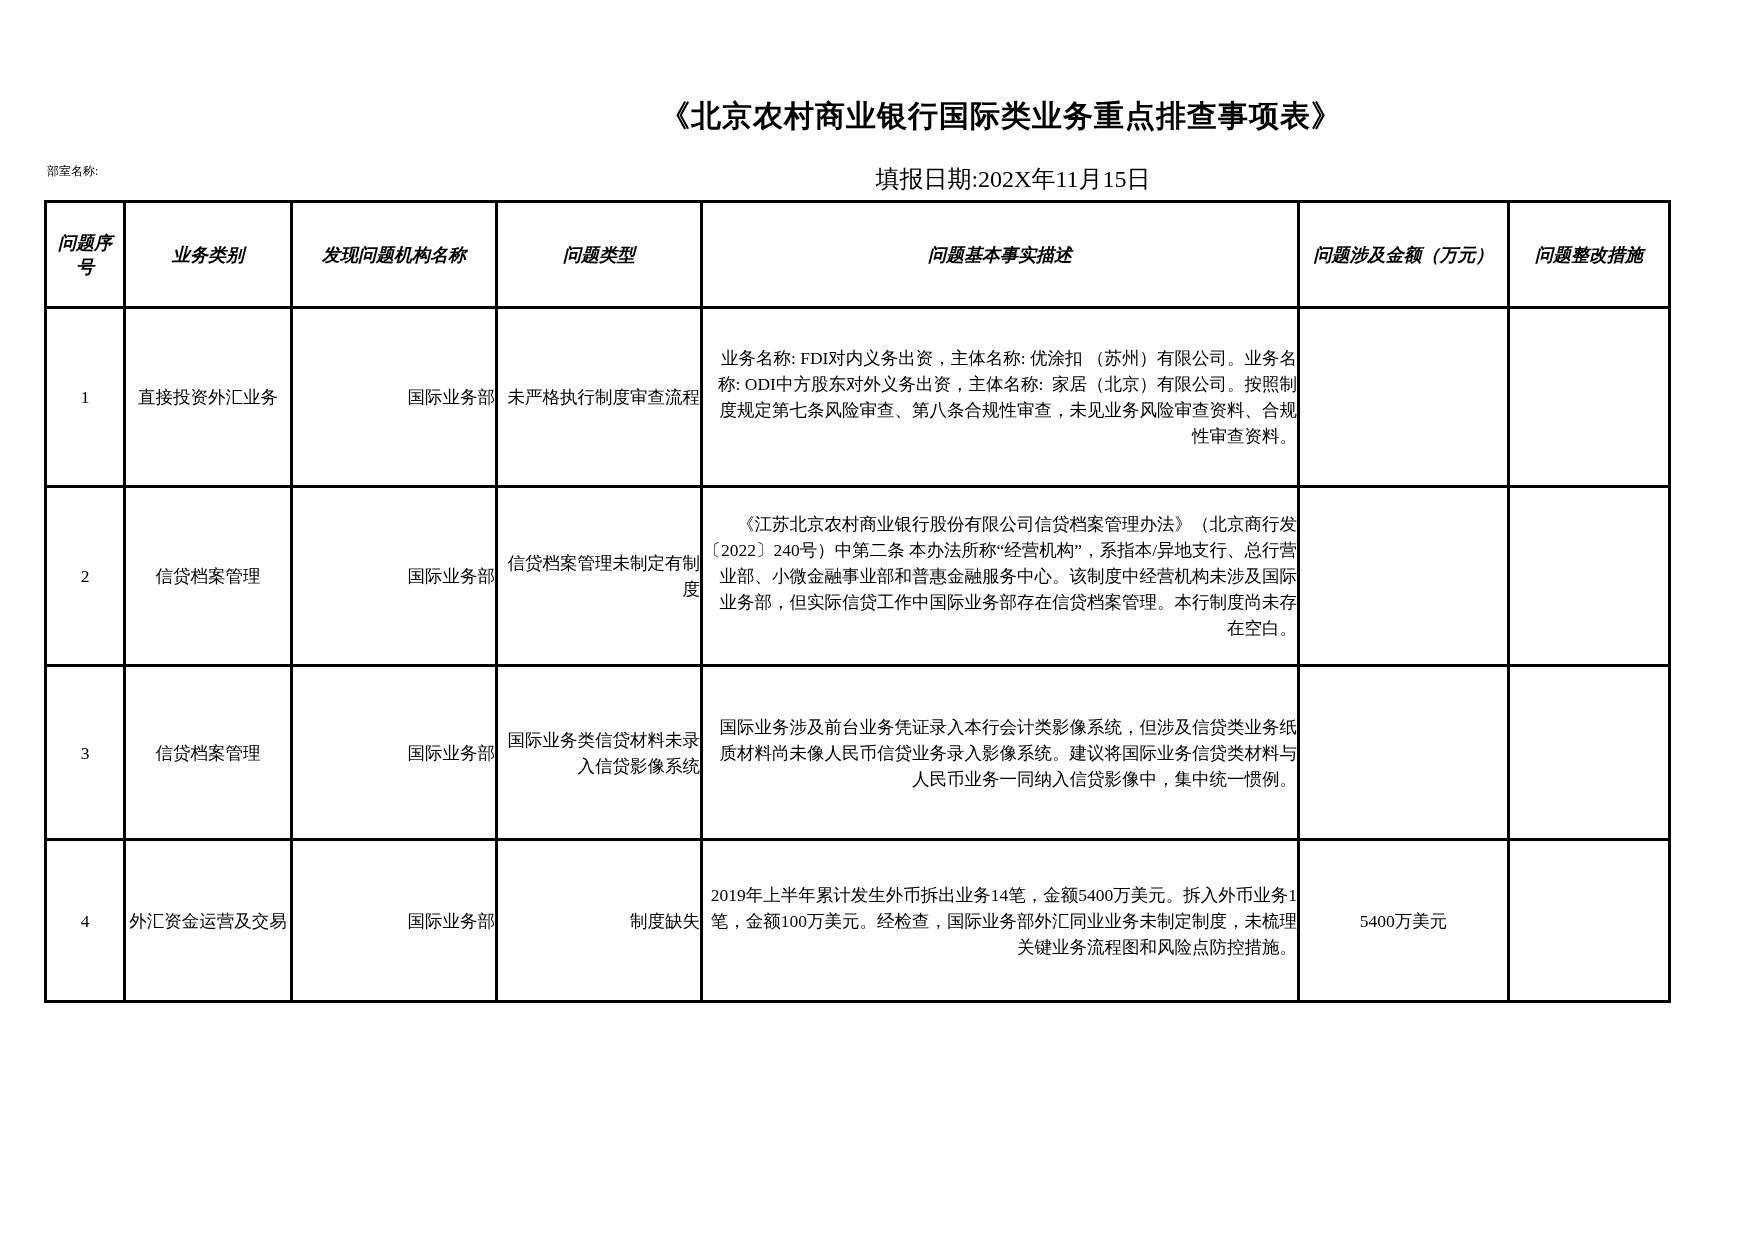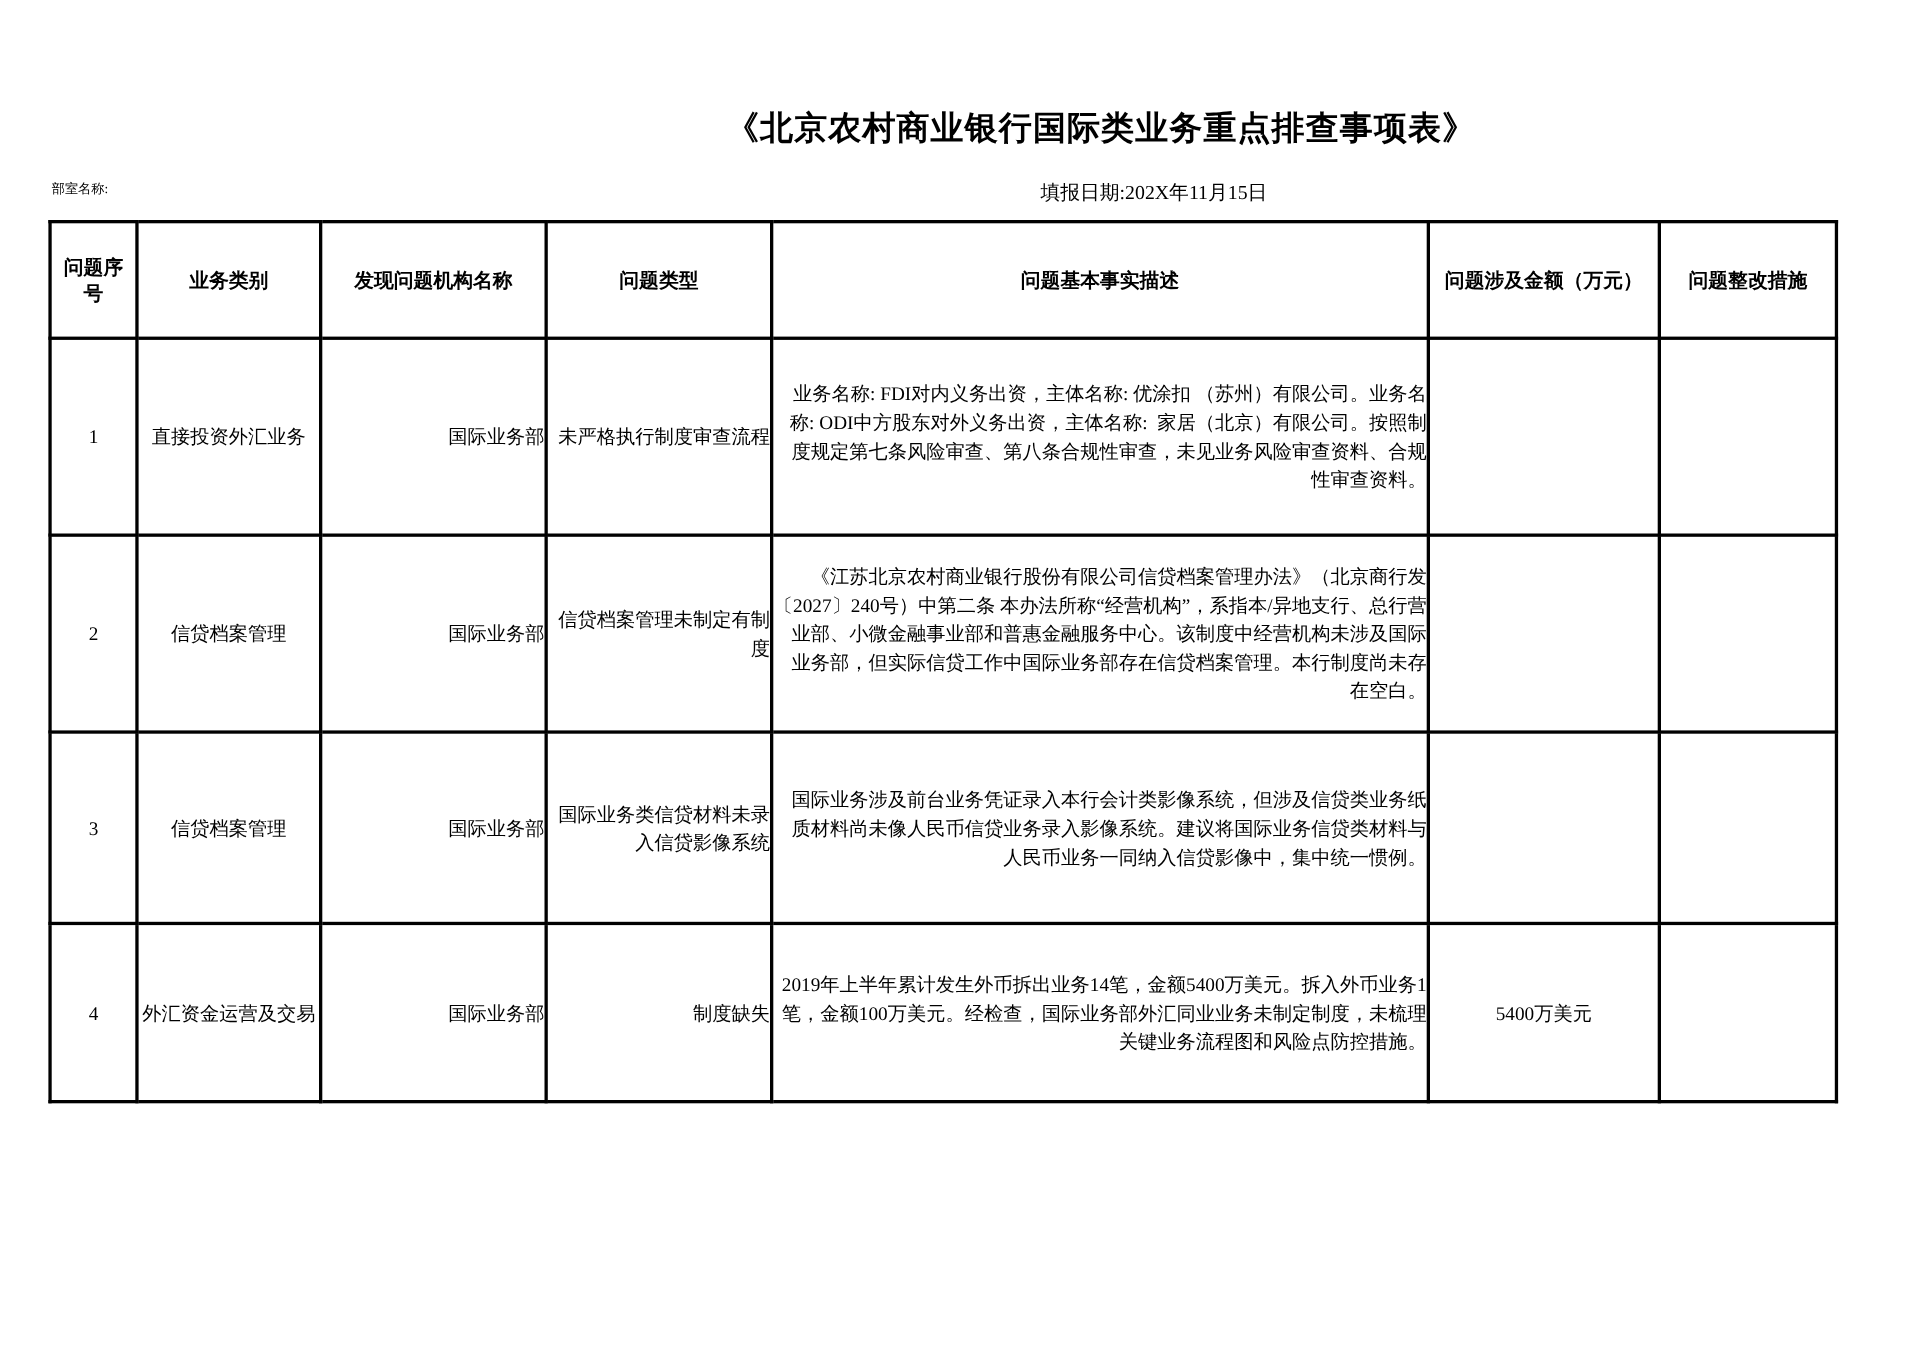--- a/index.html
+++ b/index.html
@@ -30,23 +30,23 @@
   .meta-dept {
     position: absolute;
     top: 163px;
     left: 47px;
     font-size: 12px;
     white-space: nowrap;
   }
   .meta-date {
     position: absolute;
     top: 163px;
-    left: 1049px;
+    left: 1013px;
     transform: translateX(-50%);
-    font-size: 18px;
+    font-size: 24px;
     white-space: nowrap;
   }
   table.sheet {
     position: absolute;
     top: 200px;
     left: 44px;
     width: 1624px;
     border-collapse: collapse;
     table-layout: fixed;
   }
@@ -67,21 +67,21 @@
     font-family: "Liberation Sans", "DejaVu Sans", sans-serif;
     font-weight: bold;
     font-size: 18px;
     text-align: center;
     padding: 2px 4px;
   }
   table.sheet td {
     font-size: 17.5px;
     line-height: 26px;
   }
-  tr.h-header { height: 106px; }
+  tr.h-header { height: 106px; font-style: italic; }
   tr.h-r1 { height: 179px; }
   tr.h-r2 { height: 179px; }
   tr.h-r3 { height: 174px; }
   tr.h-r4 { height: 162px; }
   td.c-center { text-align: center; padding: 2px 4px; }
   td.c-left   { text-align: right; padding: 2px 7px; }
   td.c-desc   { text-align: right; padding: 4px 8px 4px 8px; white-space: pre-wrap; }
 </style>
 </head>
 <body>
@@ -122,21 +122,21 @@
         <td class="c-left">未严格执行制度审查流程</td>
         <td class="c-desc">业务名称: FDI对内义务出资，主体名称: 优涂扣 （苏州）有限公司。业务名称: ODI中方股东对外义务出资，主体名称:  家居（北京）有限公司。按照制度规定第七条风险审查、第八条合规性审查，未见业务风险审查资料、合规性审查资料。</td>
         <td class="c-center"></td>
         <td class="c-center"></td>
       </tr>
       <tr class="h-r2">
         <td class="c-center">2</td>
         <td class="c-center">信贷档案管理</td>
         <td class="c-left">国际业务部</td>
         <td class="c-left">信贷档案管理未制定有制度</td>
-        <td class="c-desc">《江苏北京农村商业银行股份有限公司信贷档案管理办法》（北京商行发〔2027〕240号）中第二条 本办法所称“经营机构”，系指本/异地支行、总行营业部、小微金融事业部和普惠金融服务中心。该制度中经营机构未涉及国际业务部，但实际信贷工作中国际业务部存在信贷档案管理。本行制度尚未存在空白。</td>
+        <td class="c-desc">《江苏北京农村商业银行股份有限公司信贷档案管理办法》（北京商行发〔2022〕240号）中第二条 本办法所称“经营机构”，系指本/异地支行、总行营业部、小微金融事业部和普惠金融服务中心。该制度中经营机构未涉及国际业务部，但实际信贷工作中国际业务部存在信贷档案管理。本行制度尚未存在空白。</td>
         <td class="c-center"></td>
         <td class="c-center"></td>
       </tr>
       <tr class="h-r3">
         <td class="c-center">3</td>
         <td class="c-center">信贷档案管理</td>
         <td class="c-left">国际业务部</td>
         <td class="c-left">国际业务类信贷材料未录入信贷影像系统</td>
         <td class="c-desc">国际业务涉及前台业务凭证录入本行会计类影像系统，但涉及信贷类业务纸质材料尚未像人民币信贷业务录入影像系统。建议将国际业务信贷类材料与人民币业务一同纳入信贷影像中，集中统一惯例。</td>
         <td class="c-center"></td>

